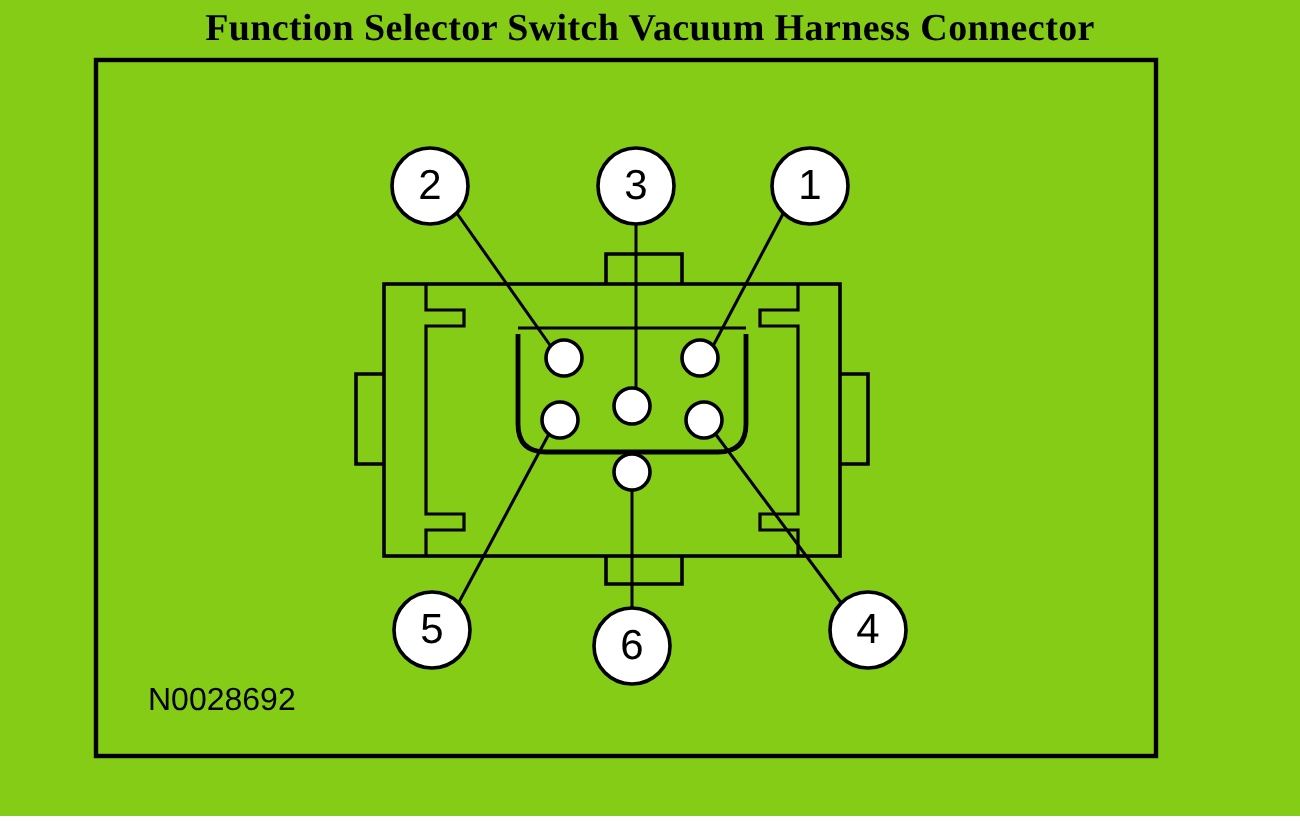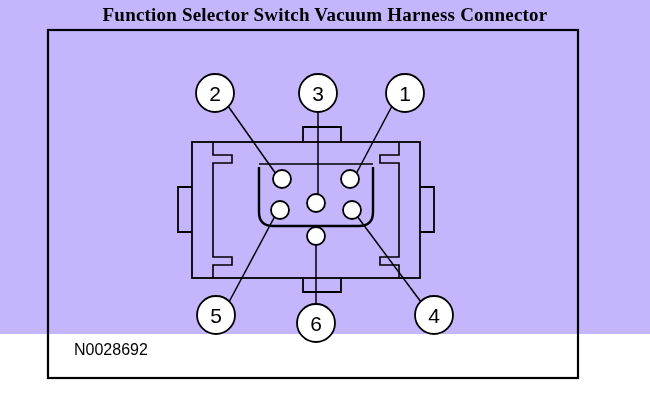--- a/index.html
+++ b/index.html
@@ -11,22 +11,22 @@
     width: 650px;
     height: 414px;
     position: relative;
     overflow: hidden;
     font-family: "Liberation Sans", sans-serif;
   }
   #root {
     position: absolute;
     left: 0; top: 0;
     width: 650px;
-    height: 334px;
-    background: #c4b5fd;
+    height: 408px;
+    background: #84cc16;
   }
   #diagram-title {
     position: absolute;
     left: 0;
     top: 4px;
     width: 650px;
     text-align: center;
     font-family: "Liberation Serif", "DejaVu Serif", serif;
     font-weight: bold;
     font-size: 19px;

